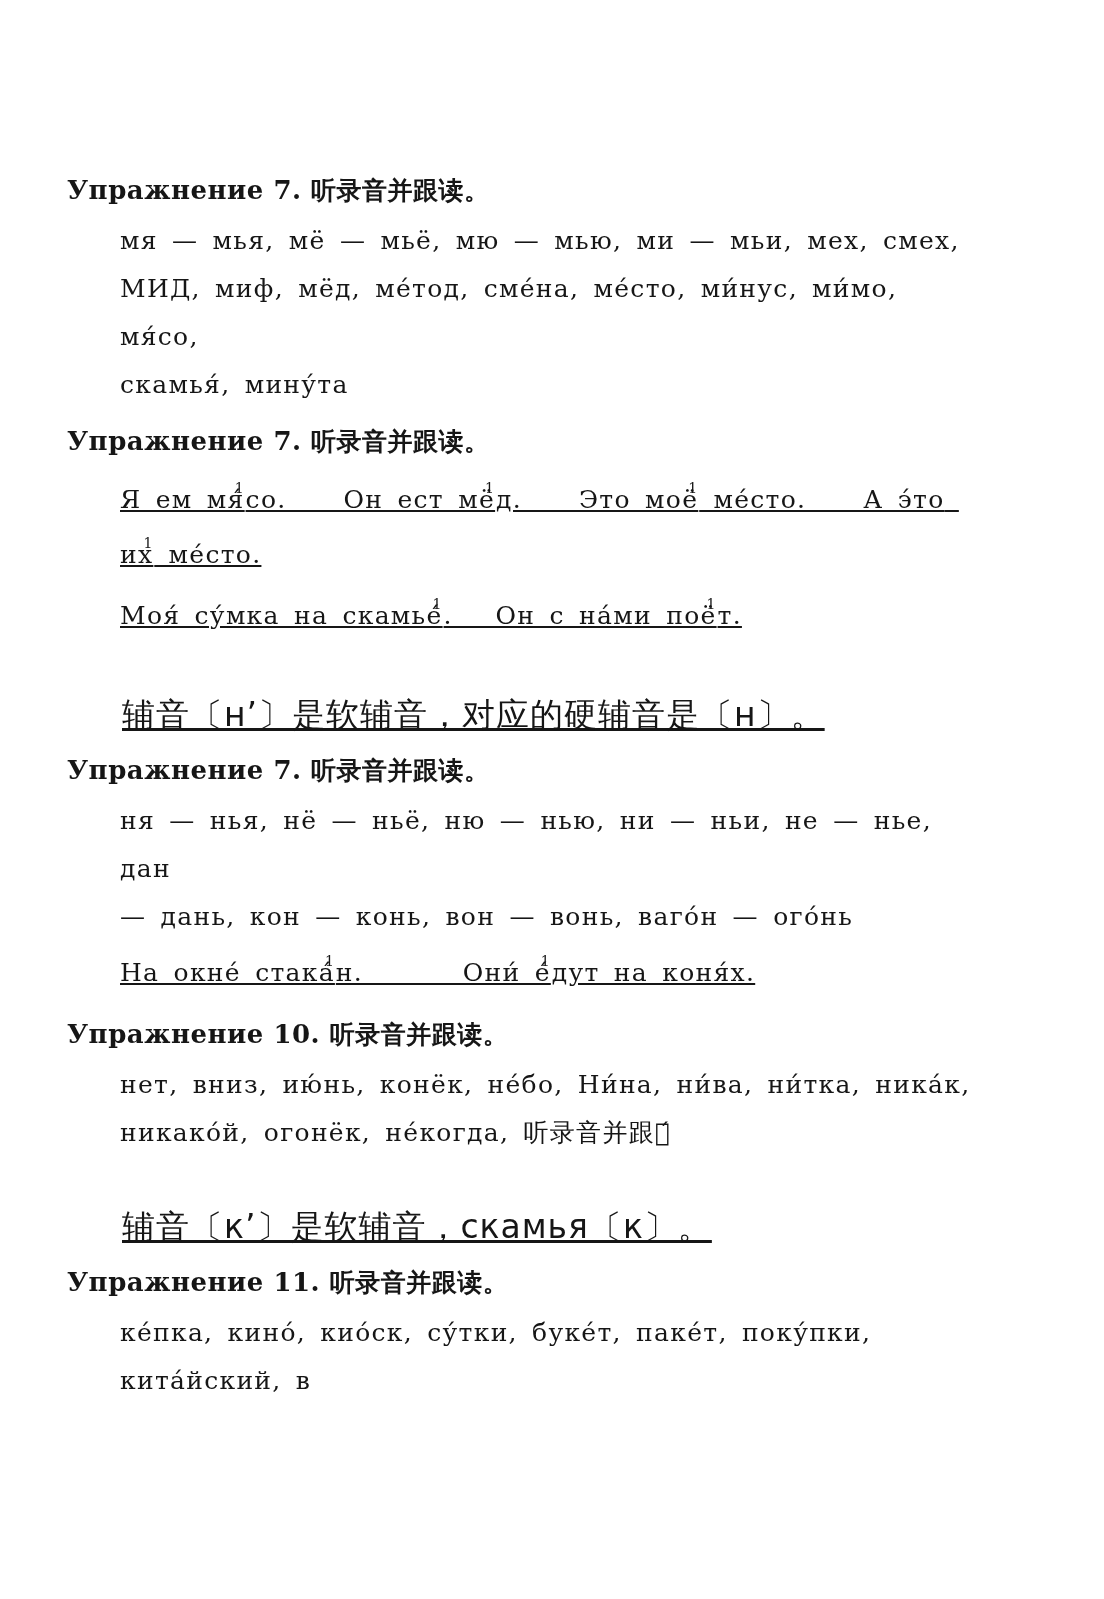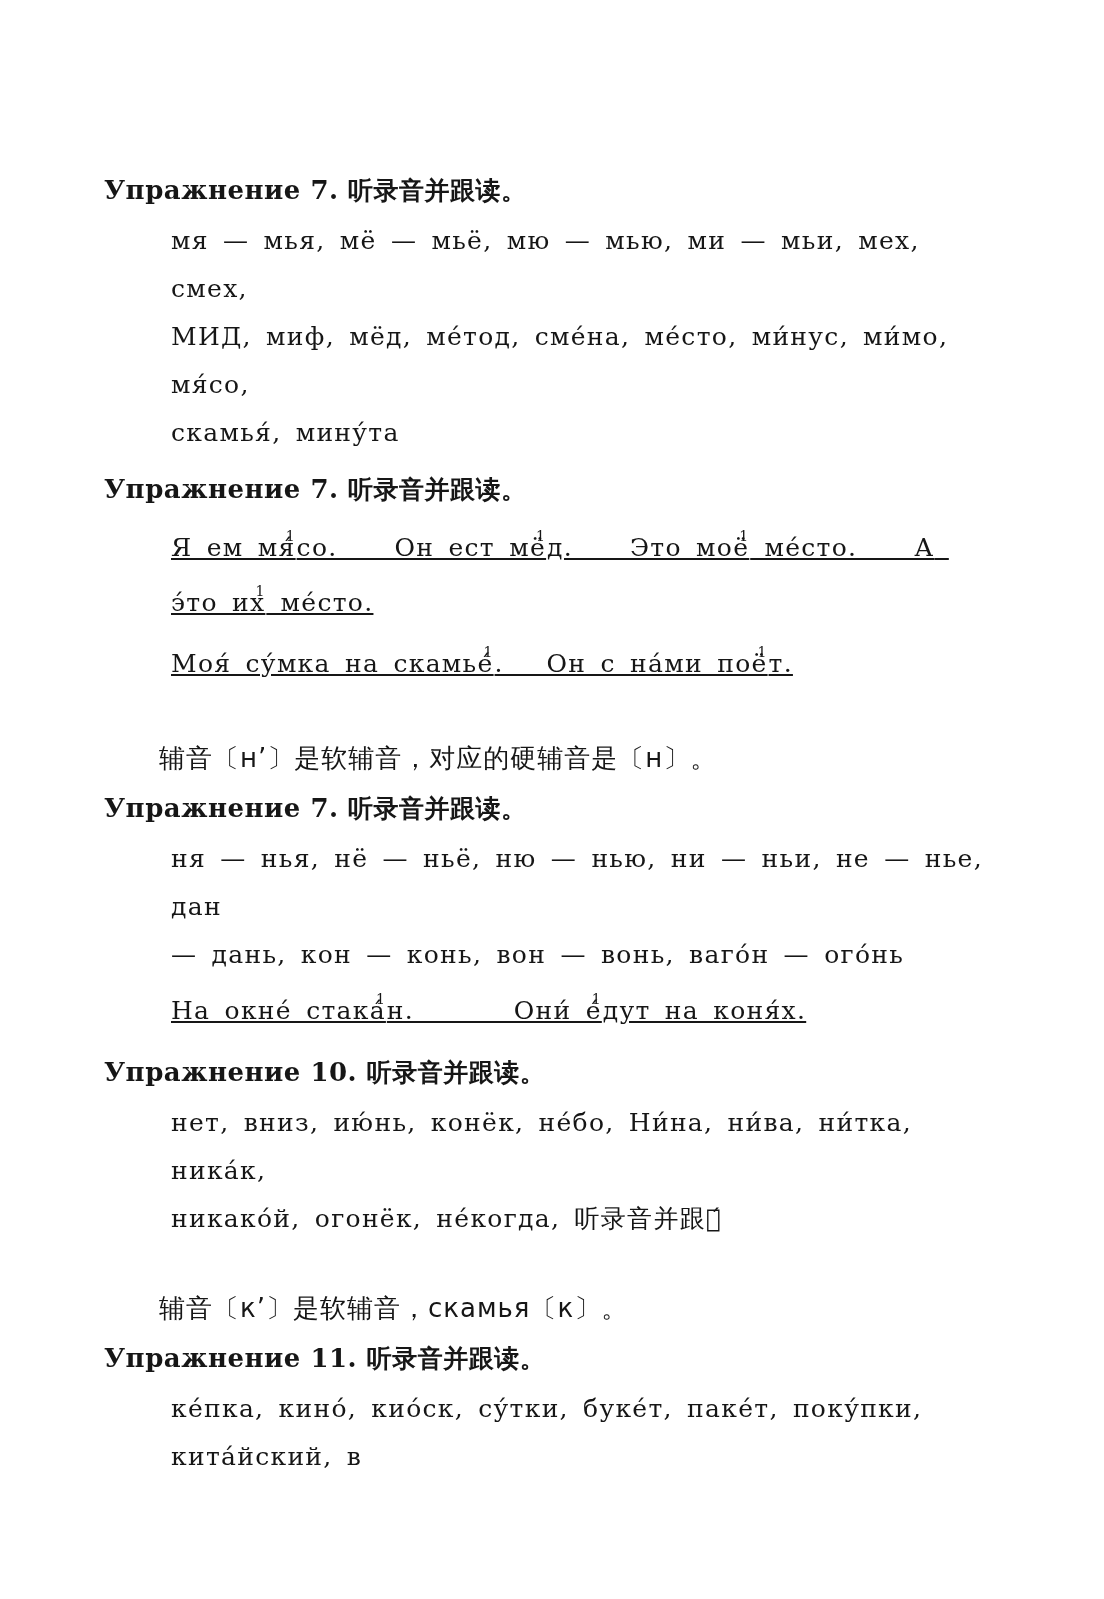--- a/index.html
+++ b/index.html
@@ -9,35 +9,35 @@
     background: #ffffff;
     color: #161616;
     font-family: "DejaVu Serif", "Liberation Serif", serif;
     overflow: hidden;
     position: relative;
   }
   .page {
     box-sizing: border-box;
     width: 1104px;
     height: 1599px;
-    padding: 158px 118px 0 104px;
+    padding: 158px 118px 0 67px;
   }
   
   .ex-heading {
     font-size: 26px;
     font-weight: bold;
     margin: 16px 0 10px 0;
     letter-spacing: 0.5px;
   }
   .ex-heading .cn {
     font-family: "DejaVu Sans", "Liberation Sans", sans-serif;
     font-size: 25px;
   }
   
-  .lines { margin-left: 67px; }
+  .lines { margin-left: 53px; }
   .body-line {
     font-size: 25px;
     line-height: 48px;
     letter-spacing: 1.3px;
     word-spacing: 5px;
     white-space: pre-wrap;
   }
   .body-line.with-marks {
     line-height: 51px;
     padding-top: 6px;
@@ -49,23 +49,24 @@
     font-size: 14px;
     letter-spacing: 0;
     position: relative;
     top: -15px;
     margin-left: -10px;
     margin-right: 2px;
   }
   
   .cn-note {
     margin: 48px 0 4px 55px;
-    font-size: 26px;
+    font-size: 33px;
     font-family: "DejaVu Sans", "Liberation Sans", sans-serif;
     letter-spacing: 1px;
+    text-decoration: underline;
   }
 </style>
 </head>
 <body>
 
 <div class="page">
   <div id="content">
       <div class="ex-heading"><span class="ru">Упражнение 7. </span><span class="cn">听录音并跟读。</span></div>
       <div class="lines">
         <div class="body-line">мя — мья, мё — мьё, мю — мью, ми — мьи, мех, смех,</div>

